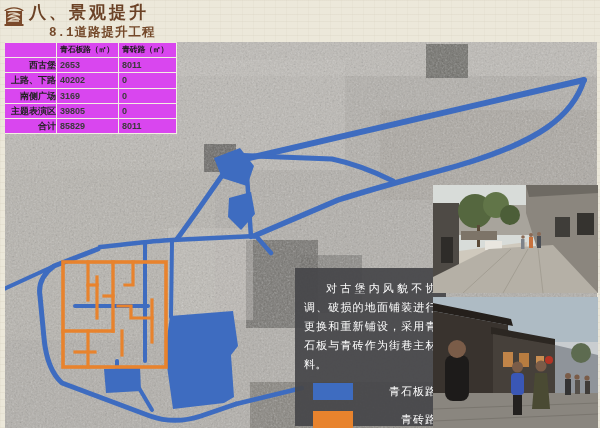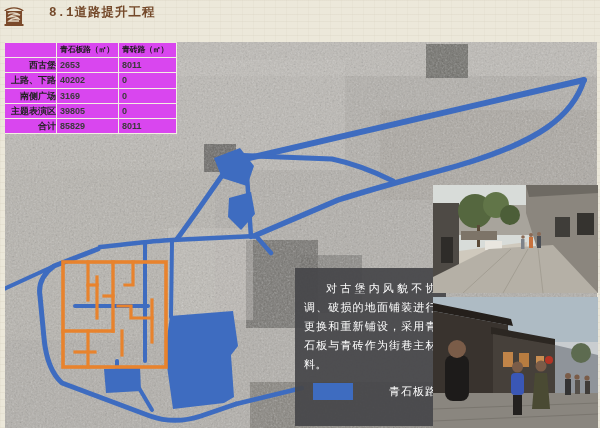--- a/index.html
+++ b/index.html
@@ -148,20 +148,21 @@
 </svg>
 
 <div class="header">
   <svg class="title-icon" viewBox="0 0 22 22">
     <path d="M1,6 C5,1 17,1 21,6 L19,6 C15,2.5 7,2.5 3,6 Z" fill="#7b4a2b"></path>
     <rect x="3" y="6" width="16" height="13" fill="#7b4a2b"></rect>
     <path d="M5,9 C8,7 14,8 17,10 C13,9 8,10 6,12 C10,11 15,12 16,14 C12,13 8,14 6,16 L16,16" stroke="#e4d9c6" stroke-width="1.4" fill="none"></path>
     <rect x="1.5" y="19" width="19" height="2" fill="#7b4a2b"></rect>
   </svg>
   <div class="title-block">
+    <div class="page-title">八、景观提升</div>
     <div class="page-subtitle">8.1道路提升工程</div>
   </div>
 </div>
 
 <div class="data-table">
   <div class="cell th"></div>
   <div class="cell th">青石板路（㎡）</div>
   <div class="cell th">青砖路（㎡）</div>
 
   <div class="cell rowname">西古堡</div>
@@ -184,20 +185,24 @@
   <div class="cell num">85829</div>
   <div class="cell num">8011</div>
 </div>
 
 <div class="note-box">
   <div class="note-text">对古堡内风貌不协调、破损的地面铺装进行更换和重新铺设，采用青石板与青砖作为街巷主材料。</div>
   <div class="legend">
     <div class="legend-row">
       <div class="legend-swatch" style="background: rgb(62, 108, 192);"></div>
       <div class="legend-label">青石板路</div>
+    </div>
+    <div class="legend-row">
+      <div class="legend-swatch" style="background: rgb(232, 131, 45);"></div>
+      <div class="legend-label">青砖路</div>
     </div>
   </div>
 </div>
 
 <svg class="photo photo1" width="165" height="108" viewBox="0 0 165 108">
   <rect width="165" height="108" fill="#d8dcd9"></rect>
   <rect y="20" width="165" height="30" fill="#a8a49c"></rect>
 
   <polygon points="93,0 165,0 165,108 118,108 93,28" fill="#8b867e"></polygon>
   <polygon points="93,0 165,0 165,8 96,12" fill="#6e6a63"></polygon>

